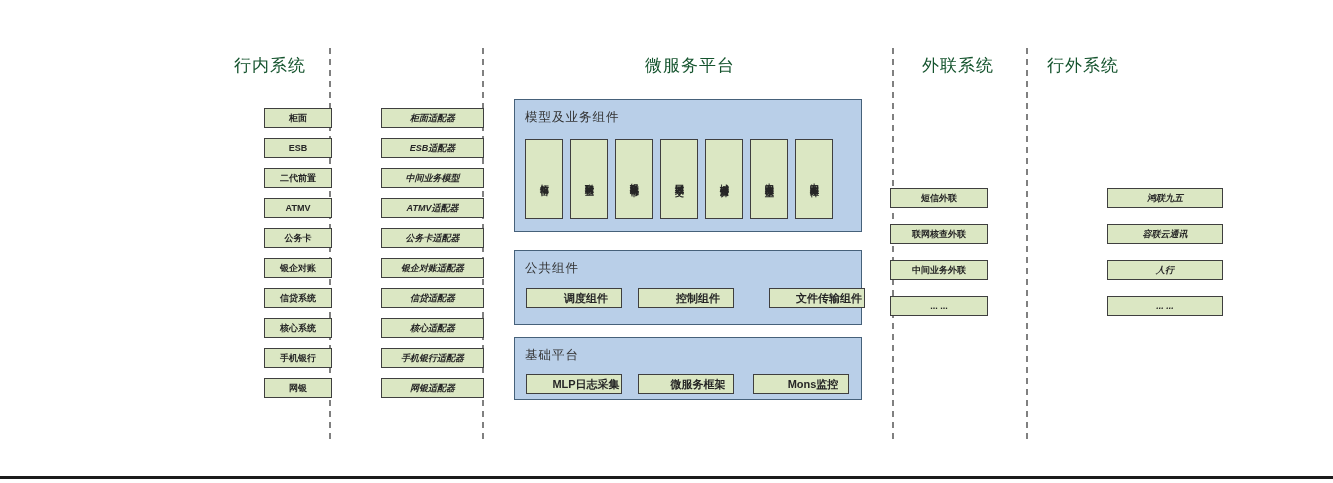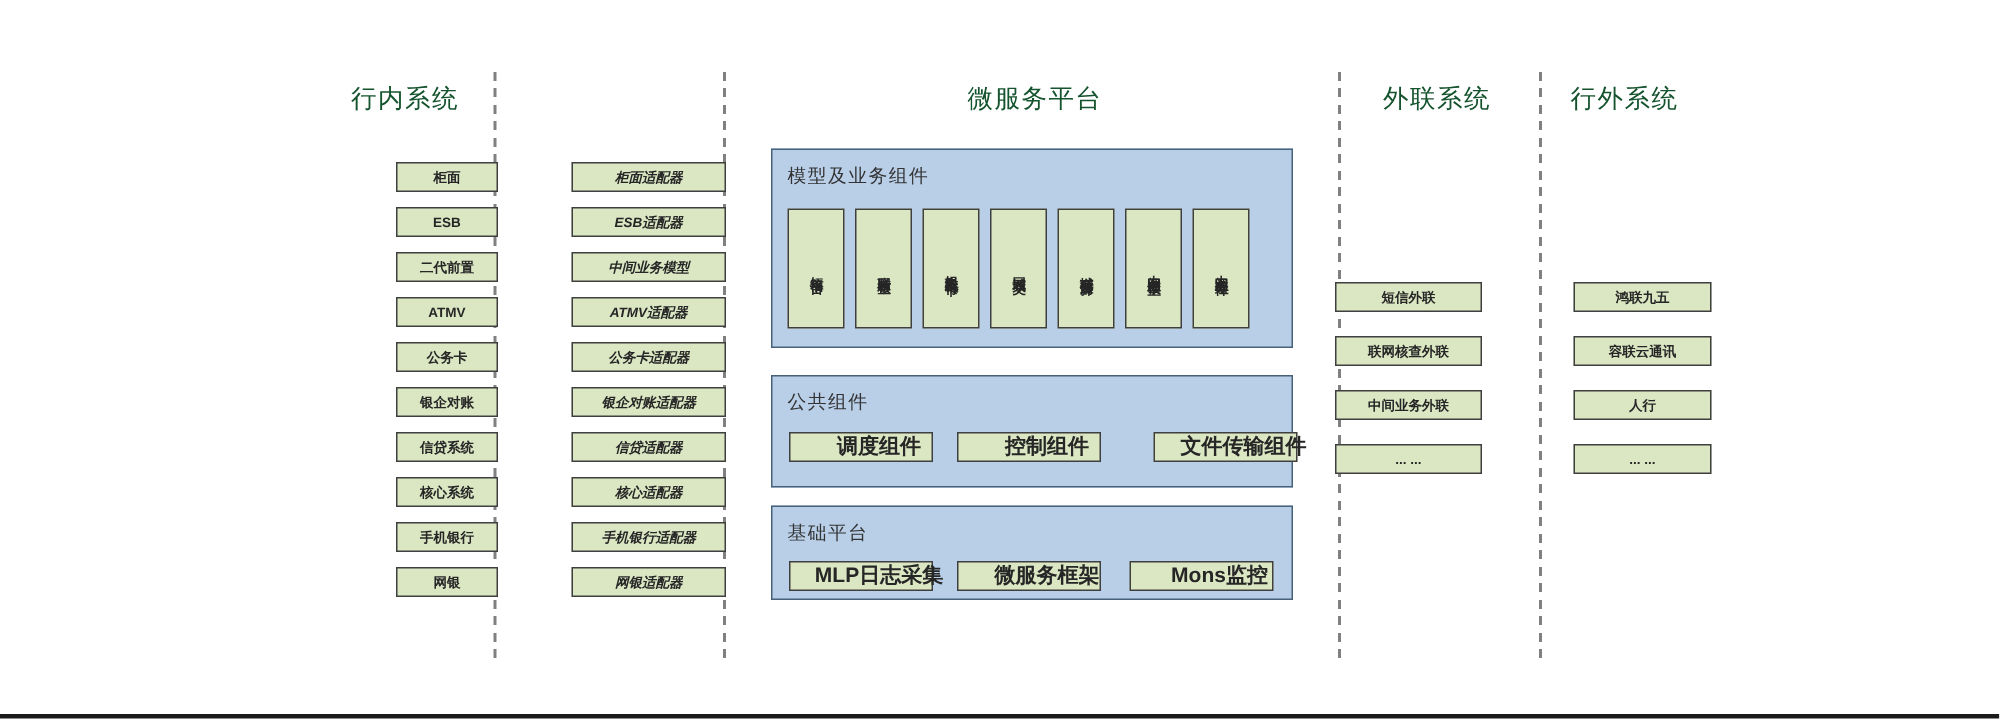--- a/index.html
+++ b/index.html
@@ -17,40 +17,40 @@
   }
   .gbox{
     position:absolute;height:20px;box-sizing:border-box;
     background:var(--box-fill);border:1px solid var(--box-border);
     display:flex;align-items:center;justify-content:center;
     font-size:9px;font-weight:bold;color:#262626;white-space:nowrap;margin-left:28px;
   }
   .c1{left:236px;width:68px;}
   .c2{left:353px;width:103px;font-style:italic;}
   .c4{left:862px;width:98px;}
-  .c5{left:1021px;width:92px;}
+  .c5{left:1079px;width:116px;font-style:italic;}
   .panel{
     position:absolute;left:514px;width:348px;box-sizing:border-box;
     background:var(--panel-fill);border:1px solid var(--panel-border);
   }
   .panel-title{
     position:absolute;left:10px;top:9px;font-size:12.5px;color:#333;letter-spacing:1px;
   }
   .vbox{
     position:absolute;top:39px;width:38px;height:80px;box-sizing:border-box;
     background:var(--box-fill);border:1px solid var(--box-border);
     display:flex;align-items:center;justify-content:center;
     writing-mode:vertical-rl;text-orientation:upright;
     font-size:9px;font-weight:bold;color:#262626;letter-spacing:1px;line-height:1;
   }
   .hbox{
     position:absolute;height:20px;width:96px;box-sizing:border-box;
     background:var(--box-fill);border:1px solid var(--box-border);
     display:flex;align-items:center;justify-content:center;
-    font-size:14px;font-weight:bold;color:#262626;white-space:nowrap;padding-left:24px;
+    font-size:11px;font-weight:bold;color:#262626;white-space:nowrap;padding-left:24px;
   }
   .bottom-line{
     position:absolute;left:0;top:476px;width:1333px;height:3px;background:#1b1b1b;
   }
 </style>
 </head>
 <body>
 
 <div id="stage">
 

